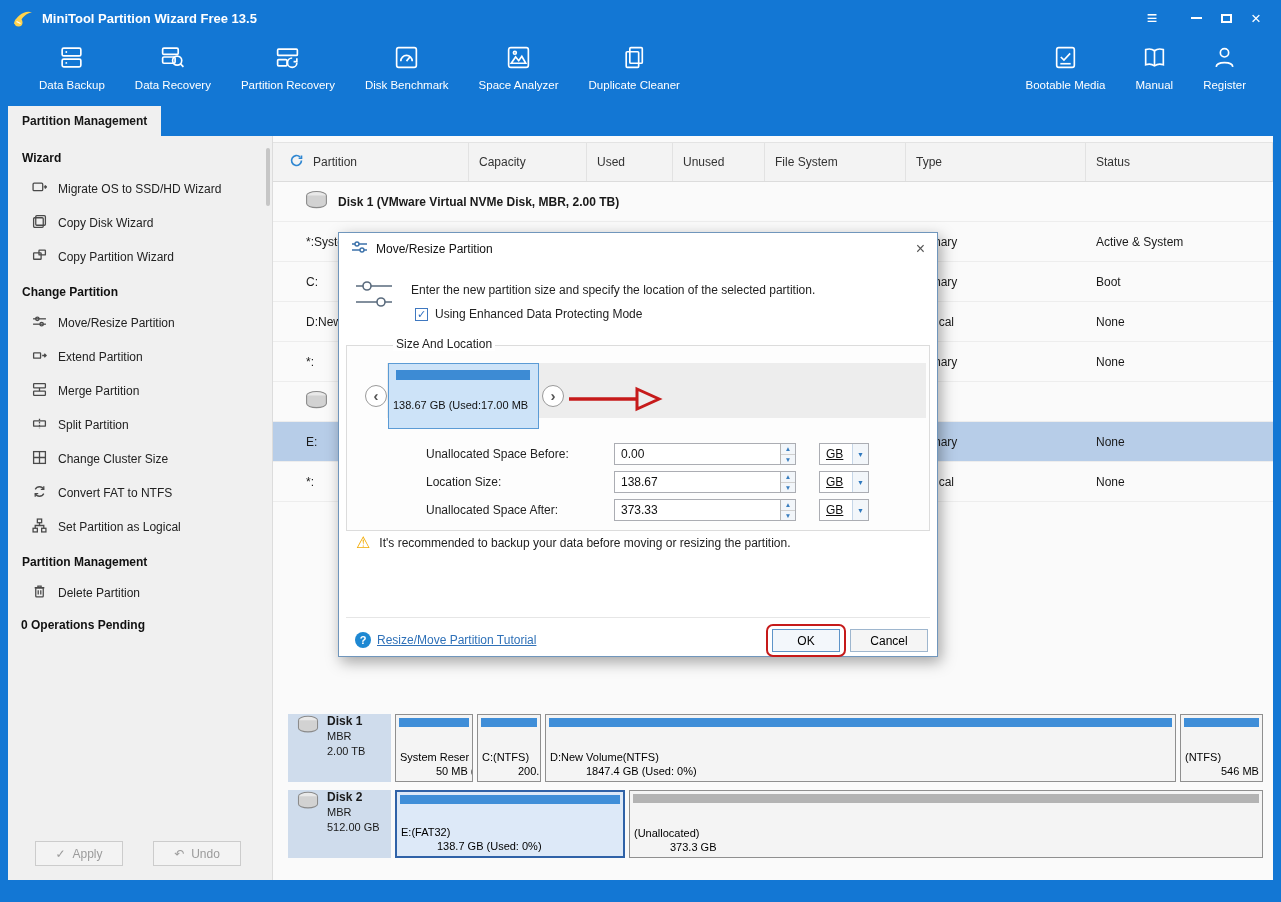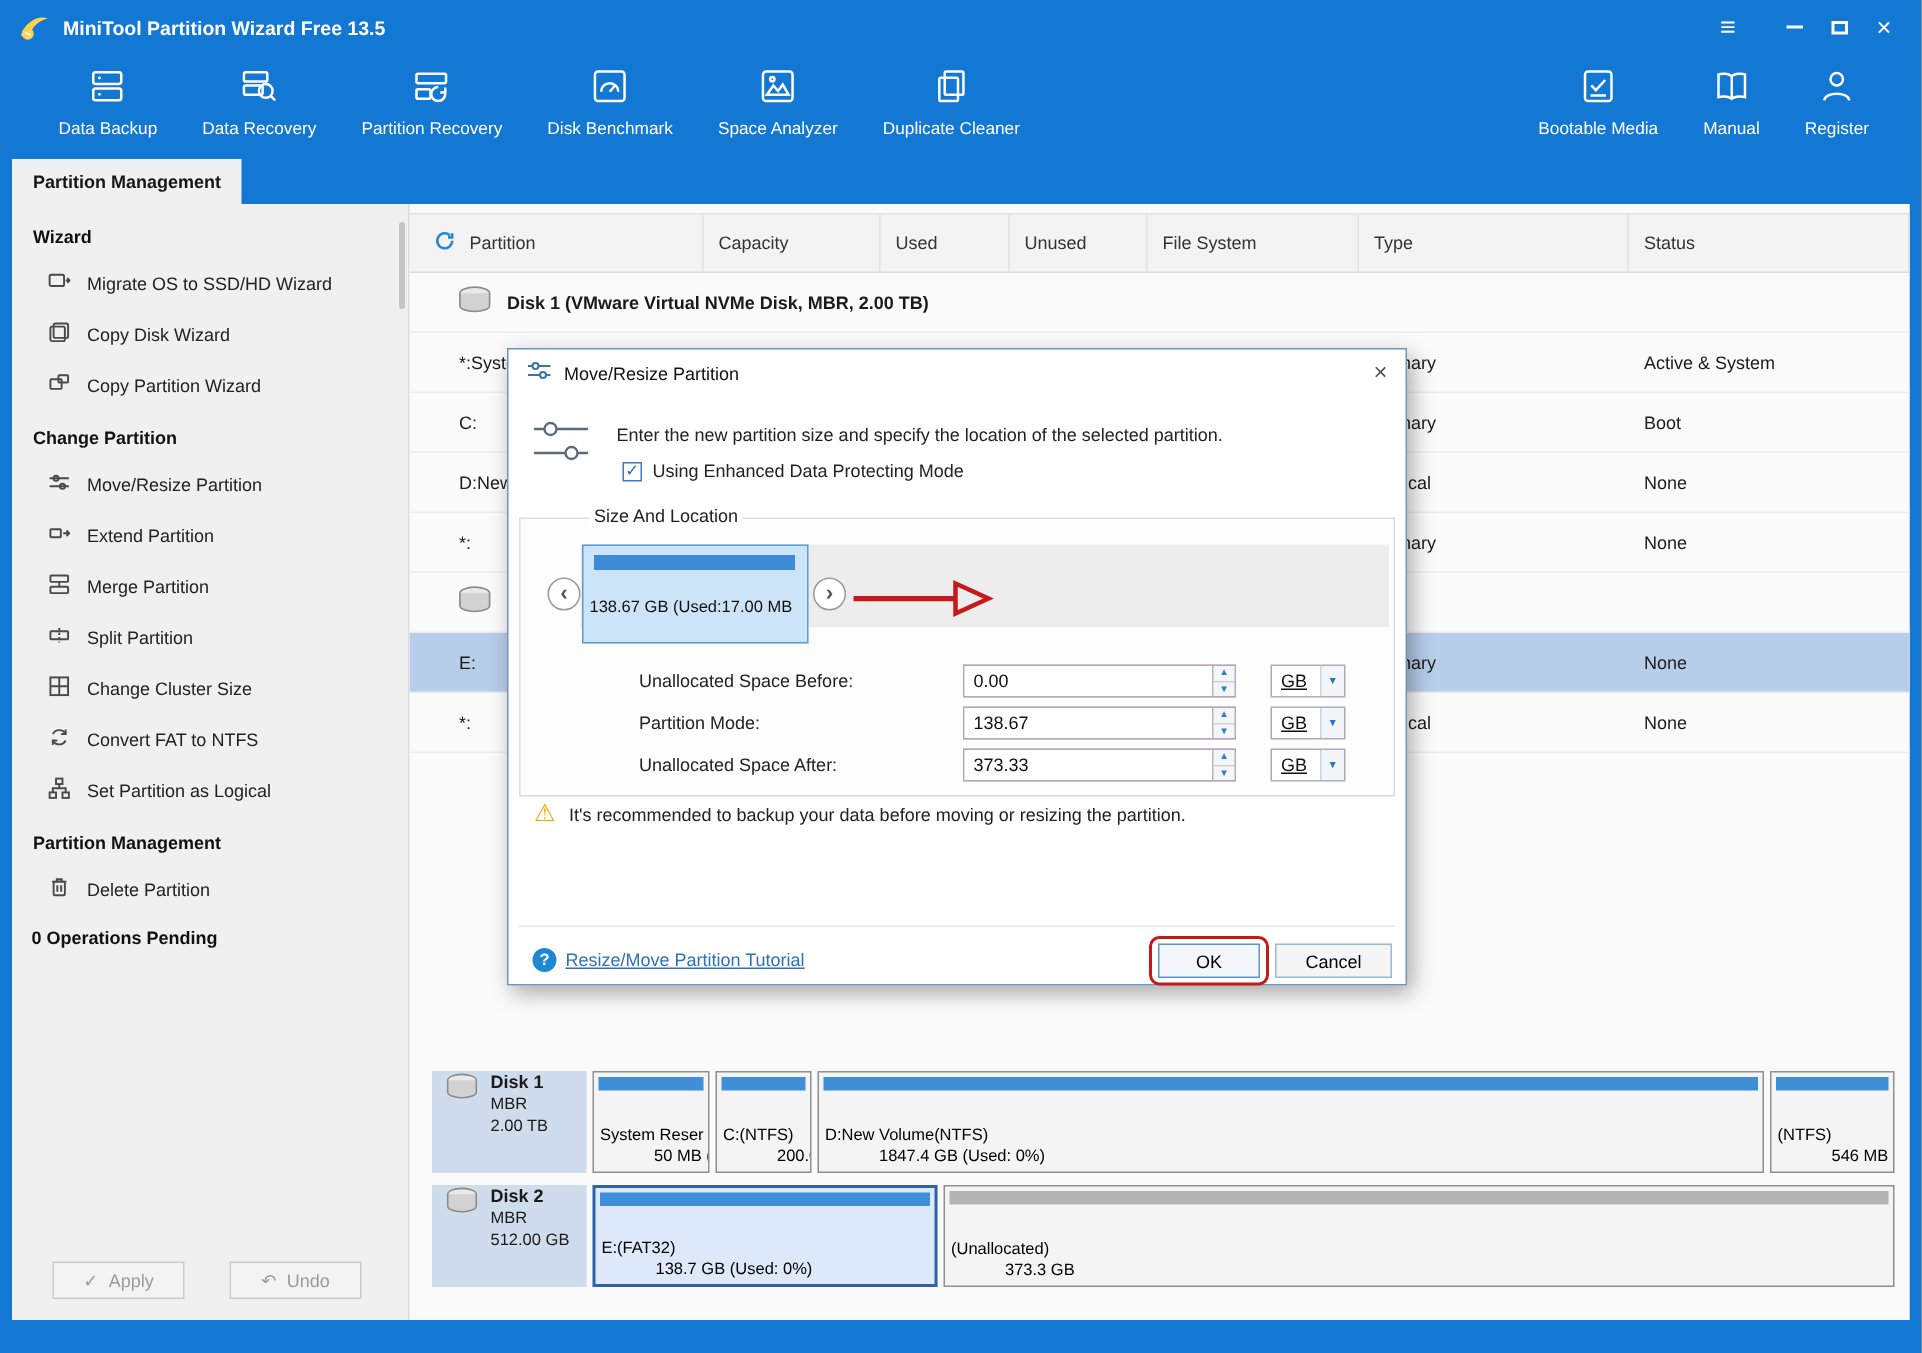--- a/index.html
+++ b/index.html
@@ -90,21 +90,21 @@
   .part-block { position:absolute; left:1px; top:0; width:151px; height:66px; background:#cde3f8; border:1px solid #5b9bd5; cursor:grab; }
   .part-fill { position:absolute; left:7px; top:6px; width:134px; height:10px; background:#3d8bd4; }
   .part-label { position:absolute; left:4px; bottom:17px; width:142px; font-size:11px; color:#111; white-space:nowrap; overflow:hidden; }
   .slider-arrow { position:absolute; width:22px; height:22px; border-radius:50%; background:#fff; border:1px solid #9a9a9a; color:#555; display:flex; align-items:center; justify-content:center; font-size:15px; font-weight:bold; top:152px; z-index:3; cursor:pointer; padding-bottom:2px; }
   .slider-arrow.left { left:26px; }
   .slider-arrow.right { left:203px; }
   .anno-arrow { position:absolute; left:226px; top:150px; z-index:4; }
   .frow { position:absolute; left:87px; height:22px; display:flex; align-items:center; z-index:2; }
   .f0 { top:210px; } .f1 { top:238px; } .f2 { top:266px; }
   .flabel { width:188px; font-size:12px; color:#222; }
-  .finput { width:182px; height:22px; border:1px solid #abadb3; background:#f9a8d4; display:flex;margin-left:28px; }
+  .finput { width:182px; height:22px; border:1px solid #abadb3; background:#22c55e; display:flex; }
   .finput input { flex:1; border:0; outline:0; font-size:12px; padding:0 0 0 6px; font-family:"Liberation Sans",sans-serif; color:#111; min-width:0; }
   .spin { width:15px; border-left:1px solid #b5b5b5; display:flex; flex-direction:column; flex:none; cursor:pointer; }
   .spin span { flex:1; display:flex; align-items:center; justify-content:center; font-size:6.5px; color:#3a7ebf; background:#f2f6fa; }
   .spin span:first-child { border-bottom:1px solid #cfcfcf; }
   .funit { width:50px; height:22px; margin-left:23px; border:1px solid #abadb3; background:#fff; display:flex; align-items:center; font-size:12px; color:#111; cursor:pointer; }
   .funit .utext { flex:1; padding-left:6px;text-decoration:underline; }
   .funit .darr { width:16px; border-left:1px solid #c5d6e8; color:#2e78be; font-size:7px; display:flex; align-items:center; justify-content:center; height:100%; background:#f2f6fa; }
   .warnrow { position:absolute; left:17px; top:302px; display:flex; align-items:center; gap:9px; }
   .warn-ico { color:#f2a900; font-size:16px; line-height:1; }
   .warn-text { font-size:12px; color:#222; }
@@ -528,21 +528,21 @@
             <span>▲</span>
             <span>▼</span>
           </span>
       </span>
       <span class="funit">
           <span class="utext">GB</span>
           <span class="darr">▼</span>
         </span>
     </div>
     <div class="frow f1">
-      <span class="flabel">Partition Mode:</span>
+      <span class="flabel">Location Size:</span>
       <span class="finput">
         <input value="138.67" style="">
         <span class="spin">
             <span>▲</span>
             <span>▼</span>
           </span>
       </span>
       <span class="funit">
           <span class="utext">GB</span>
           <span class="darr">▼</span>

